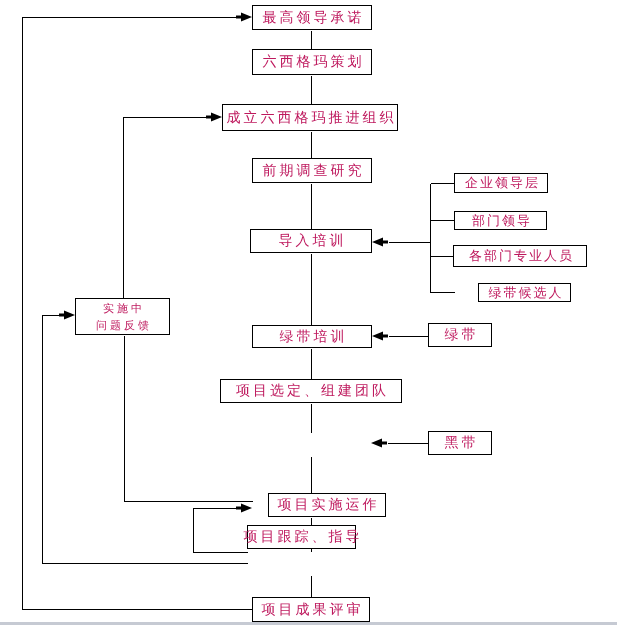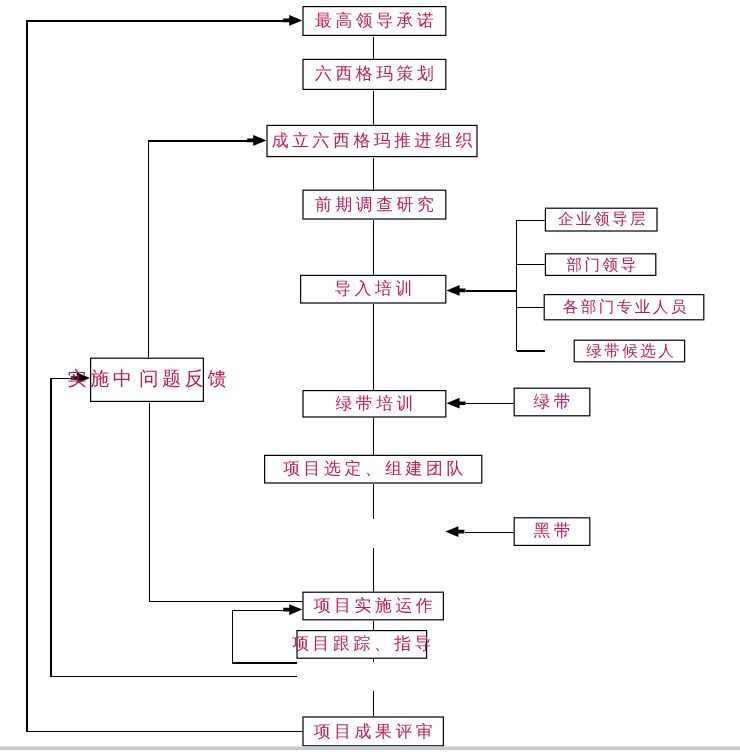--- a/index.html
+++ b/index.html
@@ -19,21 +19,21 @@
     color:#be185d;
     font-size:14px;
     letter-spacing:3px;
     display:flex;
     align-items:center;
     justify-content:center;
     white-space:nowrap;
     text-indent:3px;
   }
   .node.small{font-size:13px;letter-spacing:2px;}
-  .node.twoline{flex-direction:row;line-height:17px;font-size:16px;letter-spacing:3px;font-family:Liberation Serif, serif;}
+  .node.twoline{flex-direction:column;line-height:17px;font-size:11px;letter-spacing:3px;}
   #divider{
     position:absolute;left:0;top:622px;width:617px;height:3px;
     background:#c6cad3;
   }
 </style>
 </head>
 <body>
 
 <div id="stage">
 
@@ -82,21 +82,21 @@
     </g>
   </svg>
 
   <div class="node" style="left:252px;top:5px;width:120px;height:25px">最高领导承诺</div>
   <div class="node" style="left:252px;top:49px;width:120px;height:26px">六西格玛策划</div>
   <div class="node" style="left:222px;top:104px;width:176px;height:27px">成立六西格玛推进组织</div>
   <div class="node" style="left:250px;top:229px;width:122px;height:24px">导入培训</div>
   <div class="node" style="left:252px;top:158px;width:120px;height:25px">前期调查研究</div>
   <div class="node" style="left:252px;top:325px;width:120px;height:23px">绿带培训</div>
   <div class="node" style="left:220px;top:379px;width:182px;height:24px">项目选定、组建团队</div>
-  <div class="node" style="left:252px;top:493px;width:118px;height:24px">项目实施运作</div>
+  <div class="node" style="left:268px;top:493px;width:118px;height:24px">项目实施运作</div>
   <div class="node" style="left:247px;top:525px;width:109px;height:24px">项目跟踪、指导</div>
   <div class="node" style="left:252px;top:597px;width:118px;height:25px">项目成果评审</div>
 
   <div class="node twoline" style="left:75px;top:298px;width:95px;height:37px">
     <span>实施中</span>
     <span>问题反馈</span>
   </div>
 
   <div class="node small" style="left:454px;top:173px;width:94px;height:20px">企业领导层</div>
   <div class="node small" style="left:454px;top:211px;width:93px;height:19px">部门领导</div>

